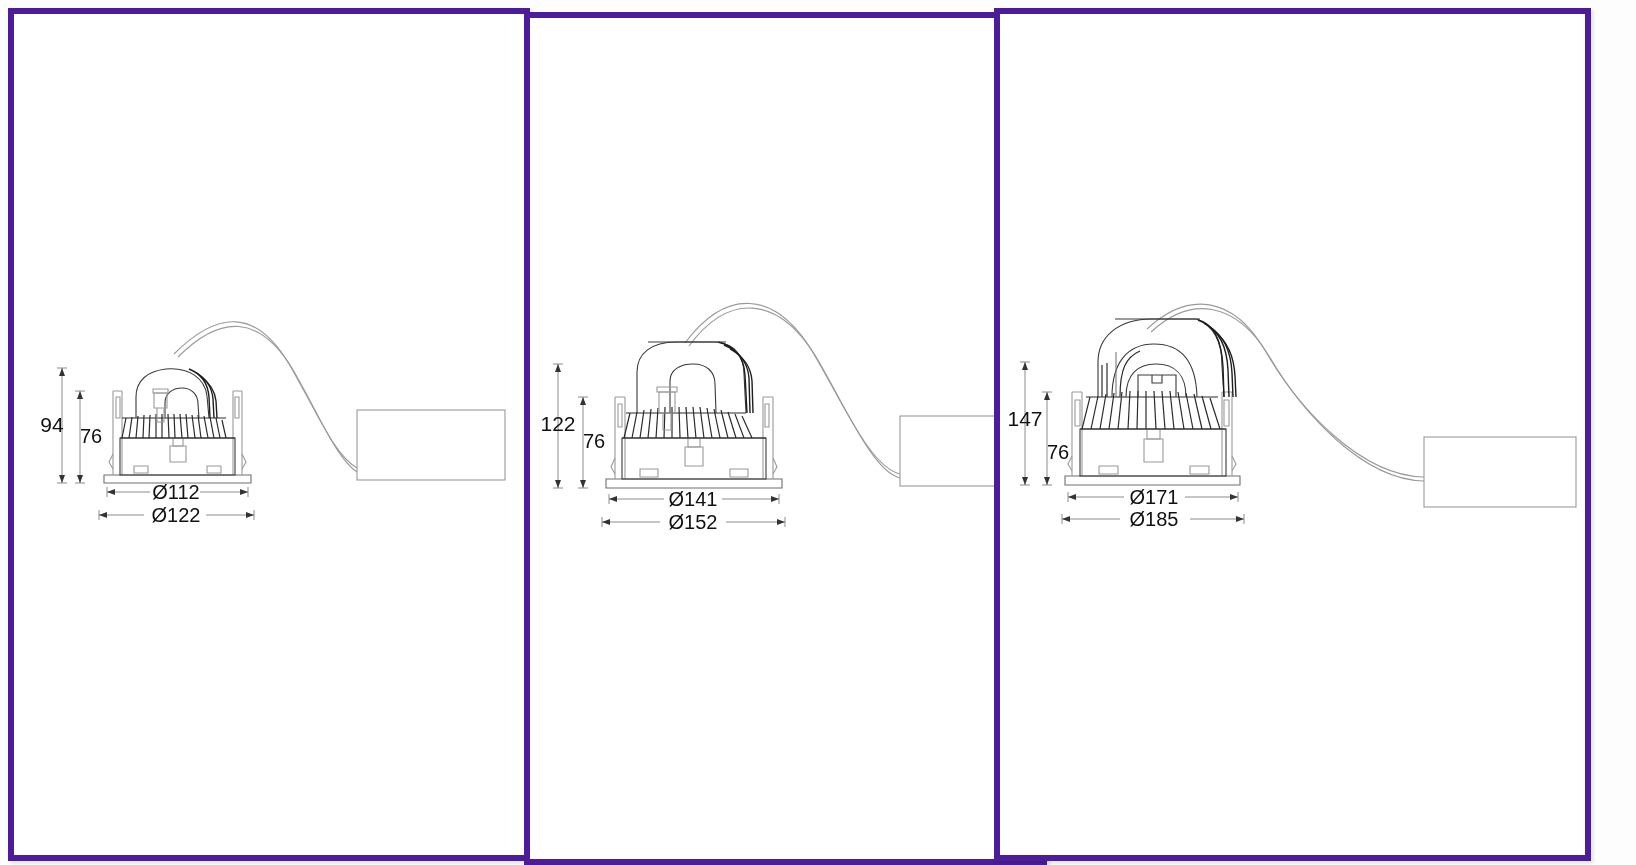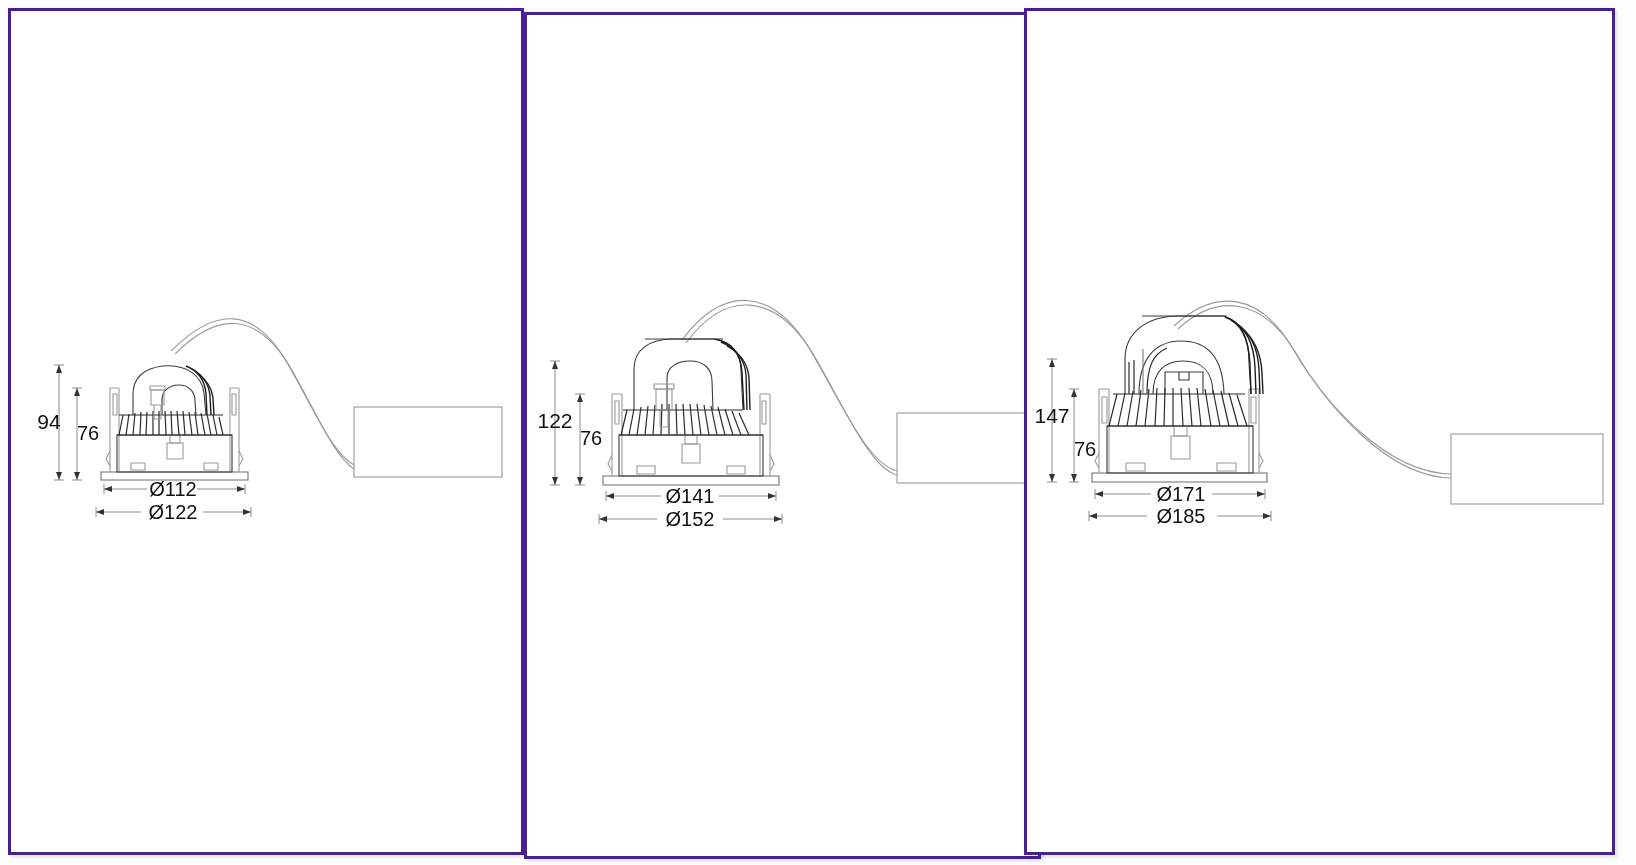--- a/index.html
+++ b/index.html
@@ -13,21 +13,21 @@
   }
   #stage {
     position: relative;
     width: 1636px;
     height: 865px;
     background: #fdfdfd;
   }
   .panel {
     position: absolute;
     background: #ffffff;
-    border: 3px solid #4c1d95;
+    border: 6px solid #4c1d95;
     box-shadow: 2px 2px 4px rgba(0,0,0,0.13);
     overflow: hidden;
   }
   .panel-svg {
     position: absolute;
     left: 0;
     top: 0;
     display: block;
   }
   .dim-text {
@@ -236,21 +236,21 @@
         <path d="M196,504 L255,504"></path>
         <path d="M72,499 L72,509"></path>
         <path d="M255,499 L255,509"></path>
         <path d="M72,504 L80,501 L80,507 Z" fill="#333333" stroke="none"></path>
         <path d="M255,504 L247,501 L247,507 Z" fill="#333333" stroke="none"></path>
       </g>
       <text class="dim-text" x="163" y="511" text-anchor="middle">Ø152</text>
     </svg>
   </div>
 
-  <div class="panel" style="left:1024px; top:8px; width:585px; height:841px;text-decoration:underline;">
+  <div class="panel" style="left:994px; top:8px; width:585px; height:841px;text-decoration:underline;">
     <svg class="panel-svg" width="585" height="841" viewBox="0 0 585 841">
       <g fill="none" stroke="#9a9a9a" stroke-width="1.1">
 
         <rect x="424" y="423" width="152" height="70" fill="#ffffff" stroke="#9a9a9a" stroke-width="1.1"></rect>
 
         <path d="M147,315 C188,277 233,281 266,338 C298,393 360,462 424,463"></path>
         <path d="M151,318 C190,282 235,286 269,342 C301,397 362,466 424,467"></path>
 
         <path d="M65,462 L240,462 L240,471 L65,471 Z" stroke="#6f6f6f"></path>
 

